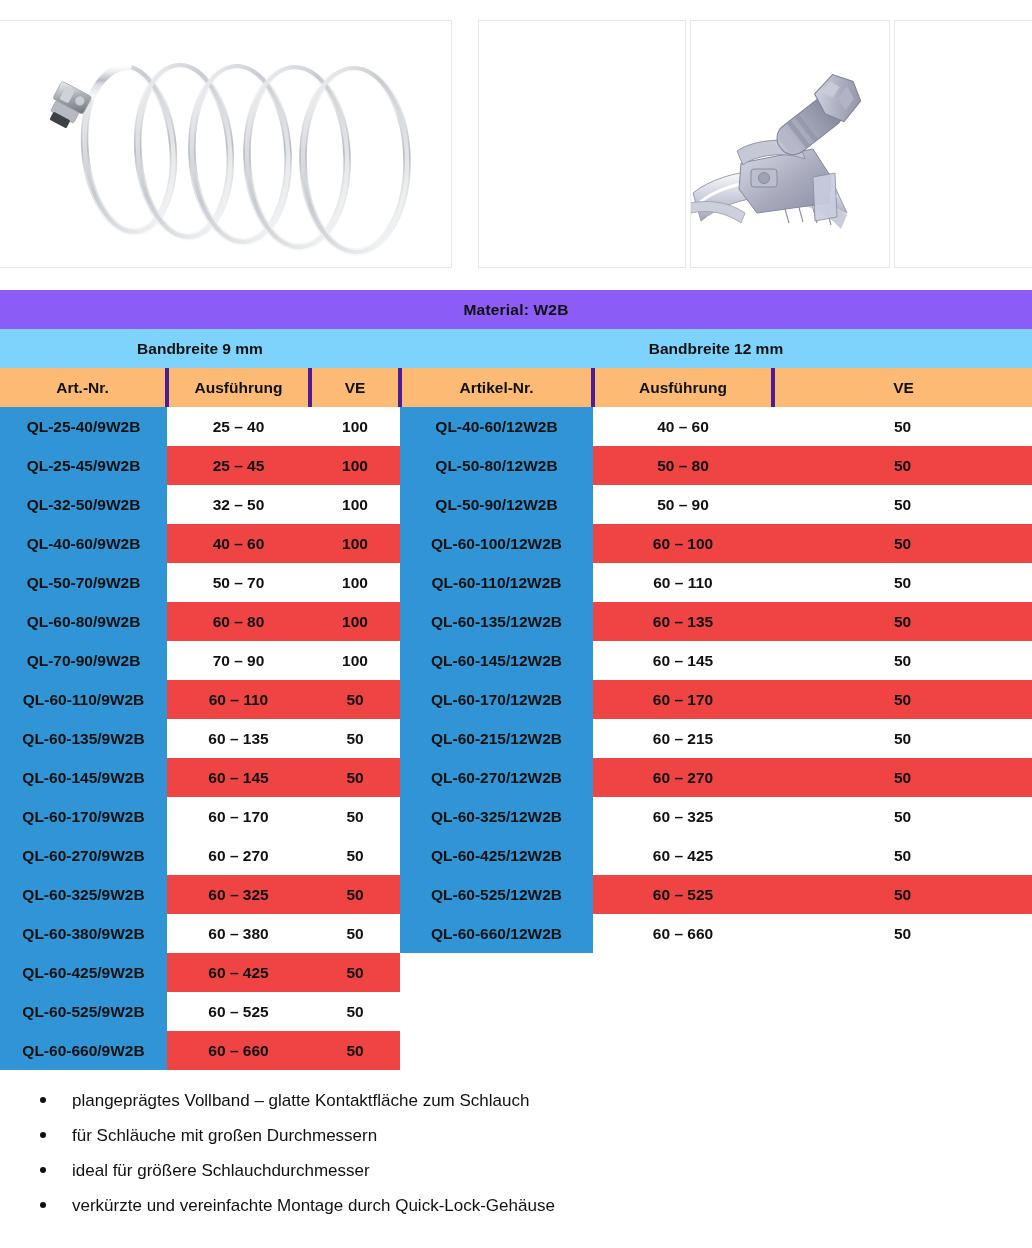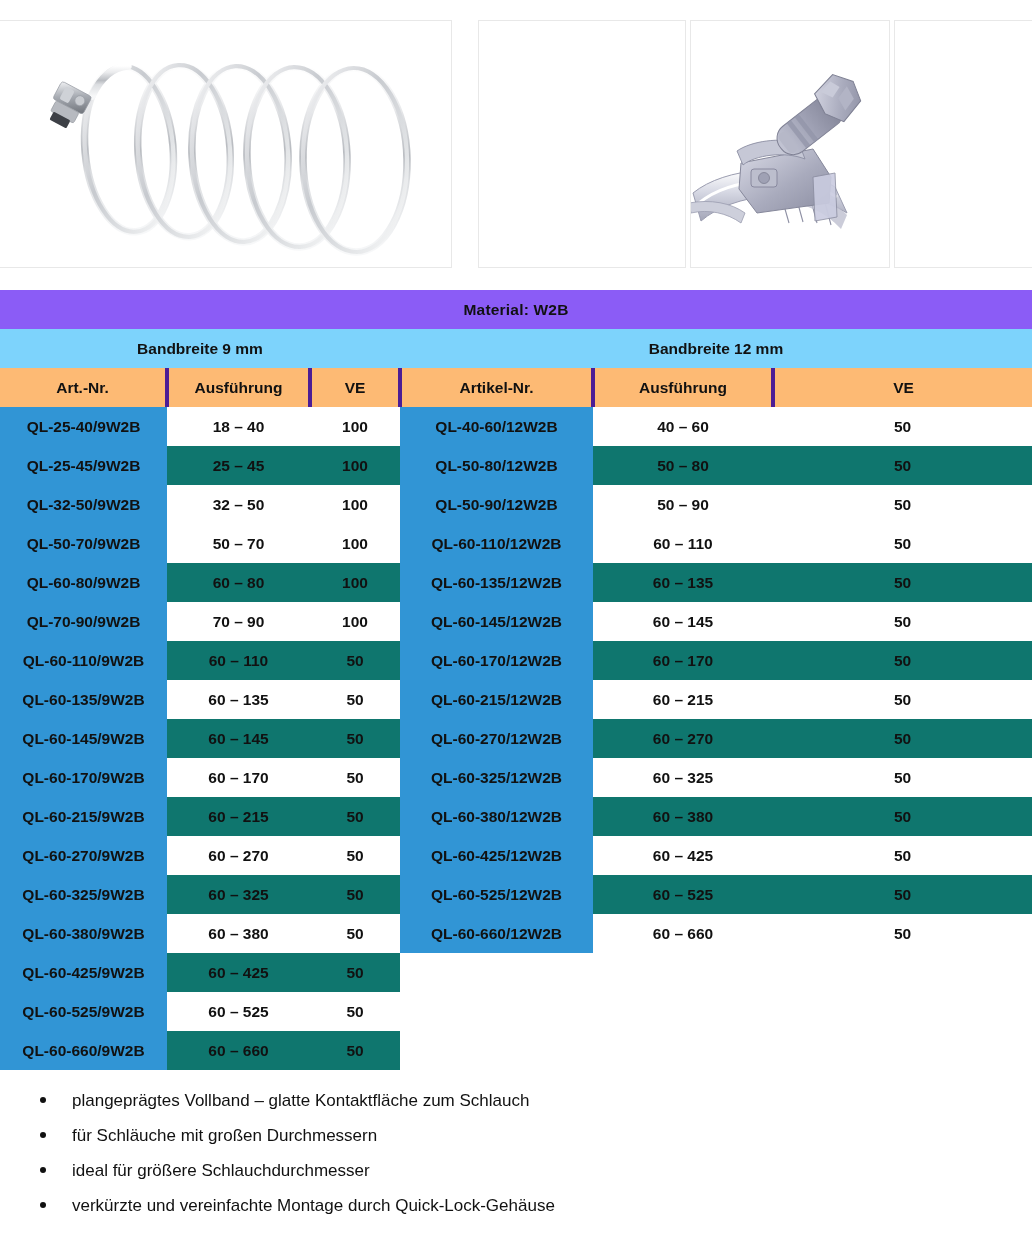--- a/index.html
+++ b/index.html
@@ -87,21 +87,21 @@
     font-size: 15.5px;
     text-align: center;
   }
   .c-art.empty { background: #ffffff; }
   .c-val {
     background: #ffffff;
     color: #111;
     font-weight: bold;
     text-align: center;
   }
-  .c-val.alt { background: #0f766e; margin-top: 40px; }
+  .c-val.alt { background: #ef4444; margin-top: 40px; }
   .c-val.blank { background: #ffffff !important; }
 
   
   .bullets {
     margin: 0;
     padding: 22px 0 0 0;
     list-style: none;
   }
   .bullets li {
     position: relative;
@@ -258,21 +258,21 @@
       <th class="colhead sep">Ausführung</th>
       <th class="colhead sep">VE</th>
       <th class="colhead sep">Artikel-Nr.</th>
       <th class="colhead sep">Ausführung</th>
       <th class="colhead sep">VE</th>
     </tr>
   </thead>
   <tbody id="table-body">
       <tr>
         <td class="c-art">QL-25-40/9W2B</td>
-        <td class="c-val">18 – 40</td>
+        <td class="c-val">25 – 40</td>
         <td class="c-val">100</td>
         <td class="c-art">QL-40-60/12W2B</td>
         <td class="c-val">40 – 60</td>
         <td class="c-val">50</td>
       </tr>
       <tr>
         <td class="c-art">QL-25-45/9W2B</td>
         <td class="c-val alt">25 – 45</td>
         <td class="c-val alt">100</td>
         <td class="c-art">QL-50-80/12W2B</td>
@@ -281,20 +281,28 @@
       </tr>
       <tr>
         <td class="c-art">QL-32-50/9W2B</td>
         <td class="c-val">32 – 50</td>
         <td class="c-val">100</td>
         <td class="c-art">QL-50-90/12W2B</td>
         <td class="c-val">50 – 90</td>
         <td class="c-val">50</td>
       </tr>
       <tr>
+        <td class="c-art">QL-40-60/9W2B</td>
+        <td class="c-val alt">40 – 60</td>
+        <td class="c-val alt">100</td>
+        <td class="c-art">QL-60-100/12W2B</td>
+        <td class="c-val alt">60 – 100</td>
+        <td class="c-val alt">50</td>
+      </tr>
+      <tr>
         <td class="c-art">QL-50-70/9W2B</td>
         <td class="c-val">50 – 70</td>
         <td class="c-val">100</td>
         <td class="c-art">QL-60-110/12W2B</td>
         <td class="c-val">60 – 110</td>
         <td class="c-val">50</td>
       </tr>
       <tr>
         <td class="c-art">QL-60-80/9W2B</td>
         <td class="c-val alt">60 – 80</td>
@@ -335,28 +343,20 @@
         <td class="c-val alt">60 – 270</td>
         <td class="c-val alt">50</td>
       </tr>
       <tr>
         <td class="c-art">QL-60-170/9W2B</td>
         <td class="c-val">60 – 170</td>
         <td class="c-val">50</td>
         <td class="c-art">QL-60-325/12W2B</td>
         <td class="c-val">60 – 325</td>
         <td class="c-val">50</td>
-      </tr>
-      <tr>
-        <td class="c-art">QL-60-215/9W2B</td>
-        <td class="c-val alt">60 – 215</td>
-        <td class="c-val alt">50</td>
-        <td class="c-art">QL-60-380/12W2B</td>
-        <td class="c-val alt">60 – 380</td>
-        <td class="c-val alt">50</td>
       </tr>
       <tr>
         <td class="c-art">QL-60-270/9W2B</td>
         <td class="c-val">60 – 270</td>
         <td class="c-val">50</td>
         <td class="c-art">QL-60-425/12W2B</td>
         <td class="c-val">60 – 425</td>
         <td class="c-val">50</td>
       </tr>
       <tr>

